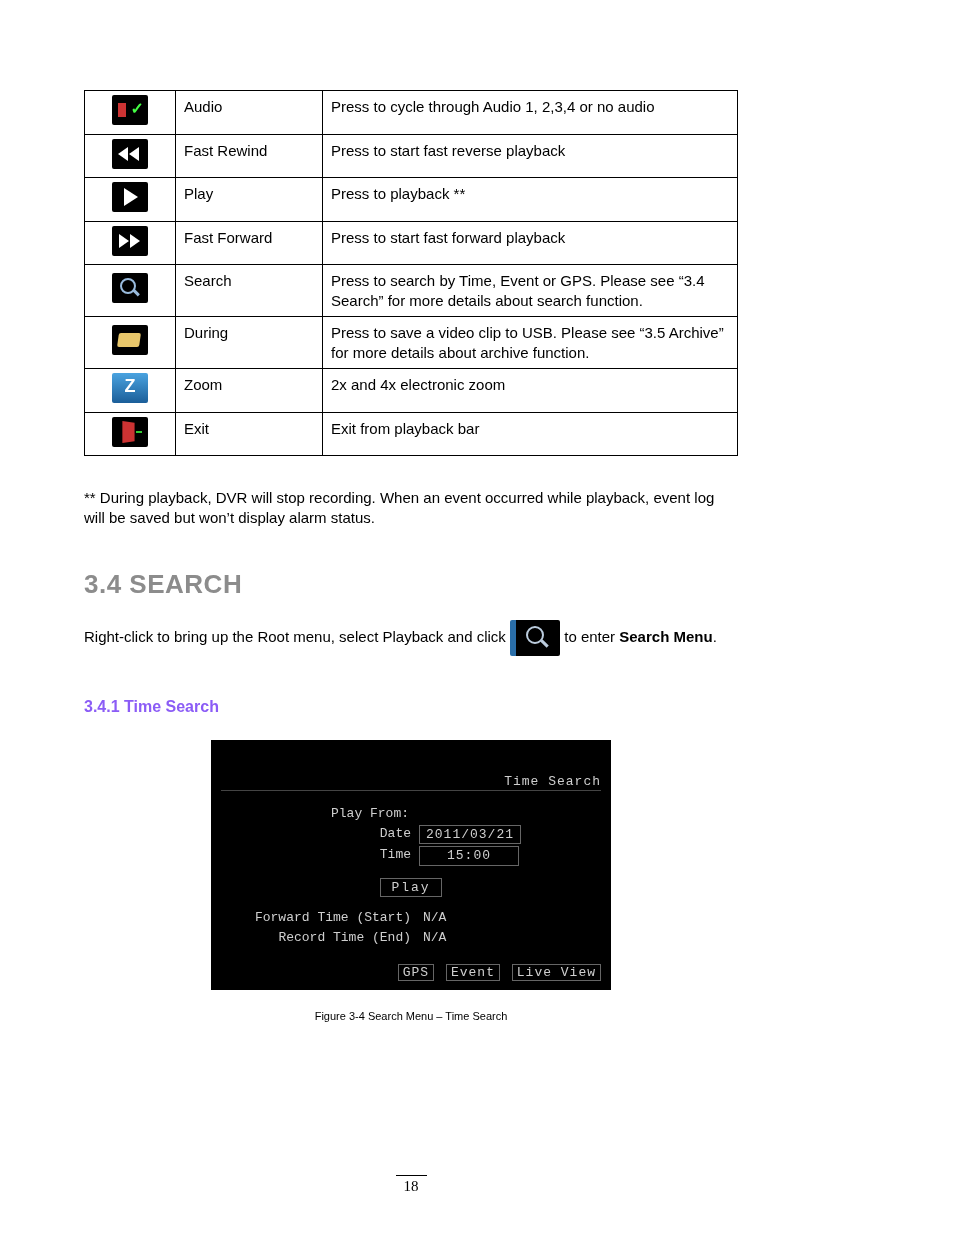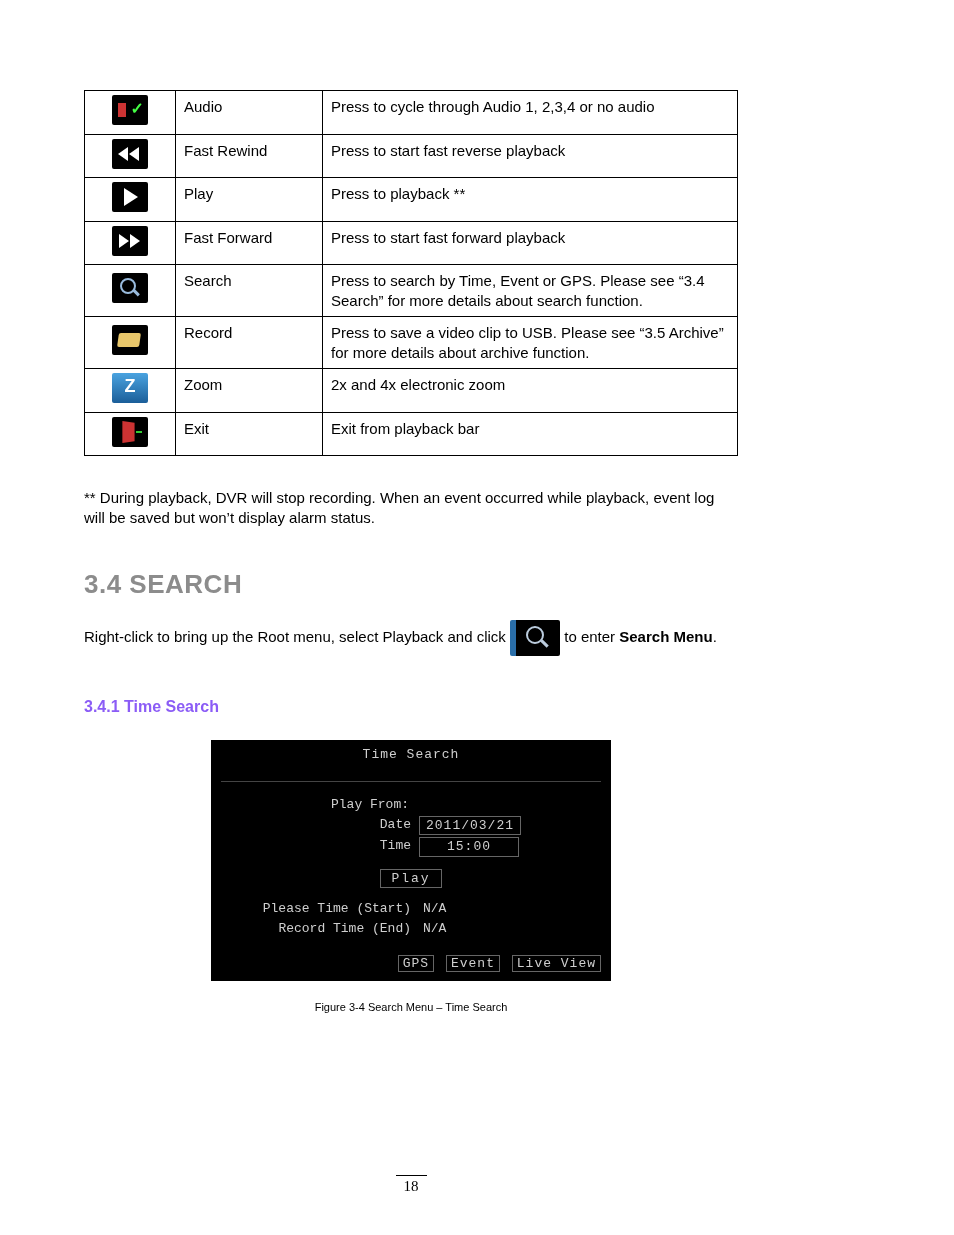--- a/index.html
+++ b/index.html
@@ -150,22 +150,22 @@
     width:400px;margin:10px auto 10px auto;
   }
   .osd{
     background:#000;color:#cfcfcf;
     font-family:"Courier New",monospace;
     font-size:13px;
     padding:6px 10px 8px 10px;
     line-height:1.35;
   }
   .osd .title{
-    text-align:center;letter-spacing:1px;
-    border-bottom:1px solid #444;padding-bottom:18px;margin-bottom:14px;
+    text-align:right;letter-spacing:1px;
+    border-bottom:1px solid #444;padding-bottom:0;margin-bottom:14px;margin-top:27px;
   }
   .osd .row{display:flex;margin:2px 0;}
   .osd .lbl{width:190px;text-align:right;padding-right:8px;}
   .osd .val{border:1px solid #666;padding:0 6px;min-width:86px;text-align:center;letter-spacing:1px;}
   .osd .btn{display:inline-block;border:1px solid #666;padding:0 10px;margin:10px 0;letter-spacing:2px;}
   .osd .center{text-align:center;}
   .osd .foot{text-align:right;margin-top:18px;}
   .osd .foot span{border:1px solid #666;padding:0 4px;margin-left:4px;letter-spacing:1px;}
   .caption{
     text-align:center;font-size:11px;margin-top:20px;
@@ -203,21 +203,21 @@
       <td class="namecell">Fast Forward</td>
       <td>Press to start fast forward playback</td>
     </tr>
     <tr>
       <td class="iconcell"><span class="icn icn-search"></span></td>
       <td class="namecell">Search</td>
       <td>Press to search by Time, Event or GPS. Please see “3.4 Search” for more details about search function.</td>
     </tr>
     <tr>
       <td class="iconcell"><span class="icn icn-archive"></span></td>
-      <td class="namecell">Record</td>
+      <td class="namecell">During</td>
       <td>Press to save a video clip to USB. Please see “3.5 Archive” for more details about archive function.</td>
     </tr>
     <tr>
       <td class="iconcell"><span class="icn icn-zoom"></span></td>
       <td class="namecell">Zoom</td>
       <td>2x and 4x electronic zoom</td>
     </tr>
     <tr>
       <td class="iconcell"><span class="icn icn-exit"></span></td>
       <td class="namecell">Exit</td>
@@ -247,21 +247,21 @@
       <div class="row">
         <div class="lbl">Date</div>
         <div class="val">2011/03/21</div>
       </div>
       <div class="row">
         <div class="lbl">Time</div>
         <div class="val">15:00</div>
       </div>
       <div class="center"><span class="btn">Play</span></div>
       <div class="row">
-        <div class="lbl">Please Time (Start)</div>
+        <div class="lbl">Forward Time (Start)</div>
         <div style="padding-left:4px;">N/A</div>
       </div>
       <div class="row">
         <div class="lbl">Record Time (End)</div>
         <div style="padding-left:4px;">N/A</div>
       </div>
       <div class="foot">
         <span>GPS</span>
         <span>Event</span>
         <span>Live View</span>

